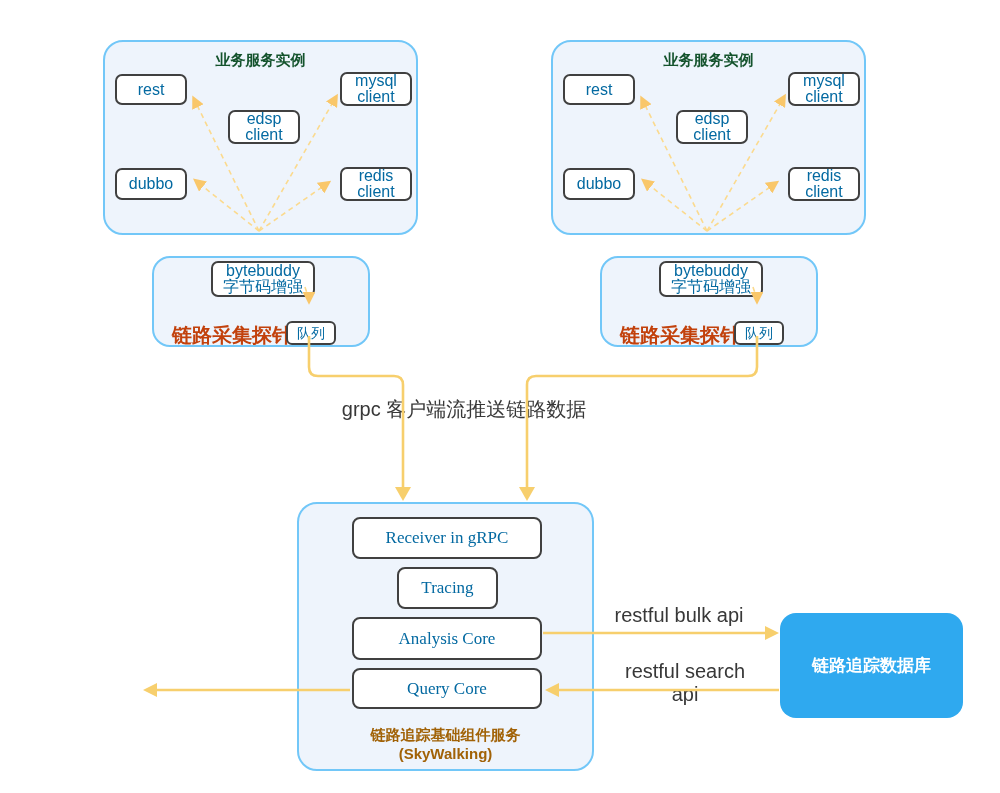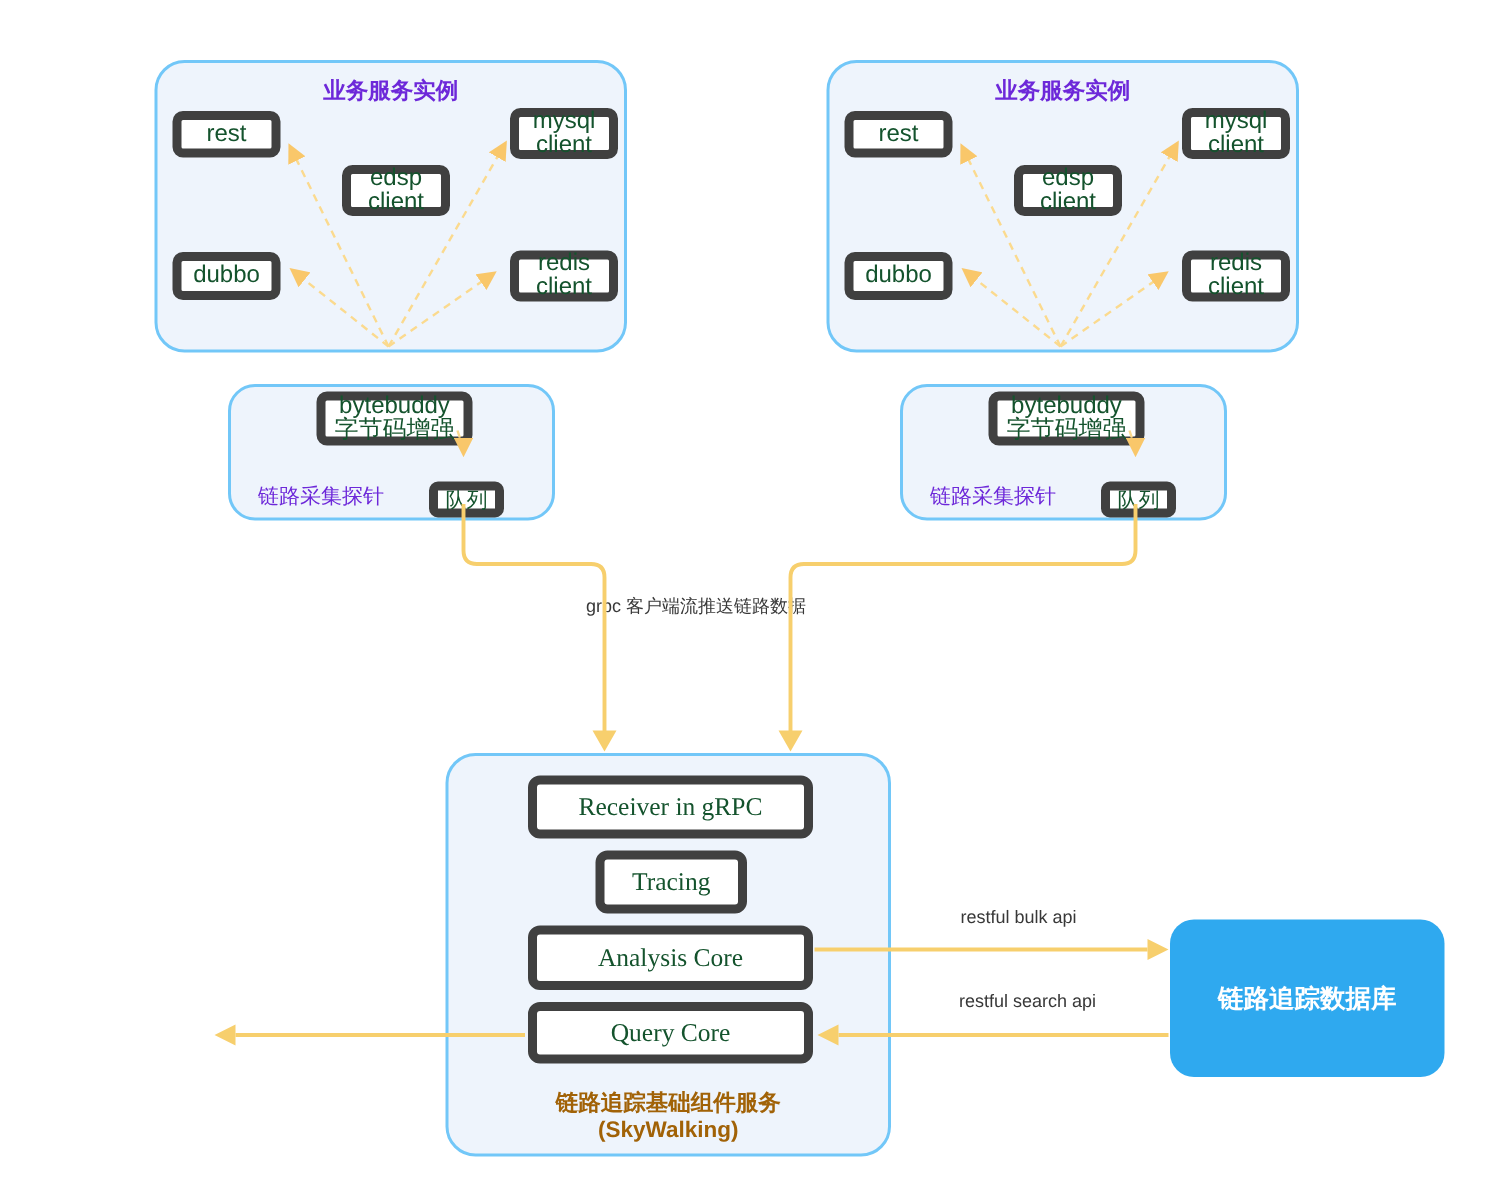--- a/index.html
+++ b/index.html
@@ -9,46 +9,46 @@
   }
   .panel{
     position:absolute;background:#eef4fc;border:2px solid #72c7f8;border-radius:20px;
     box-sizing:border-box;
   }
   .group-panel{top:40px;width:315px;height:195px;}
   .probe-panel{top:246px;width:218px;height:91px;border-radius:18px;margin-top:10px;}
   .central-panel{left:297px;top:502px;width:297px;height:269px;}
   .group-title{
     position:absolute;top:9px;left:0;right:0;text-align:center;
-    font-size:15px;font-weight:700;color:#6d28d9;
+    font-size:15px;font-weight:700;color:#14532d;
   }
   .node{
-    position:absolute;background:#ffffff;border:6px solid #404040;border-radius:7px;
+    position:absolute;background:#ffffff;border:2px solid #404040;border-radius:7px;
     box-sizing:border-box;display:flex;align-items:center;justify-content:center;
-    text-align:center;font-size:16px;line-height:16px;color:#14532d;white-space:pre-line;
+    text-align:center;font-size:16px;line-height:16px;color:#0369a1;white-space:pre-line;
   }
   .node-lg{font-size:17px;border-radius:8px;font-family:Liberation Serif, serif;}
   .probe-label{
-    position:absolute;font-size:14px;font-weight:400;color:#6d28d9;
+    position:absolute;font-size:20px;font-weight:700;color:#c2410c;
   }
   .queue-node{font-size:14px;border-radius:6px;}
   .caption{
     position:absolute;left:0;right:0;text-align:center;
     font-size:15px;font-weight:700;color:#a16207;
   }
   .solid-box{
     position:absolute;background:#2fa9ef;color:#ffffff;display:flex;
     align-items:center;justify-content:center;text-align:center;box-sizing:border-box;
   }
   .es-box{left:780px;top:613px;width:183px;height:105px;border-radius:16px;
     font-size:17px;font-weight:600;line-height:27px;}
   .console-box{left:33px;top:660px;width:105px;height:62px;border-radius:8px;
     font-size:16px;font-weight:500;}
   .flow-label{
-    position:absolute;text-align:center;font-size:12px;color:#383838;
+    position:absolute;text-align:center;font-size:20px;color:#383838;
   }
   .flow-label-cn{font-weight:500;}
   #overlay{position:absolute;left:0;top:0;width:1000px;height:793px;pointer-events:none;}
 </style>
 </head>
 <body>
 
 <div id="canvas">
 
   <div class="panel group-panel" style="left:103px">

